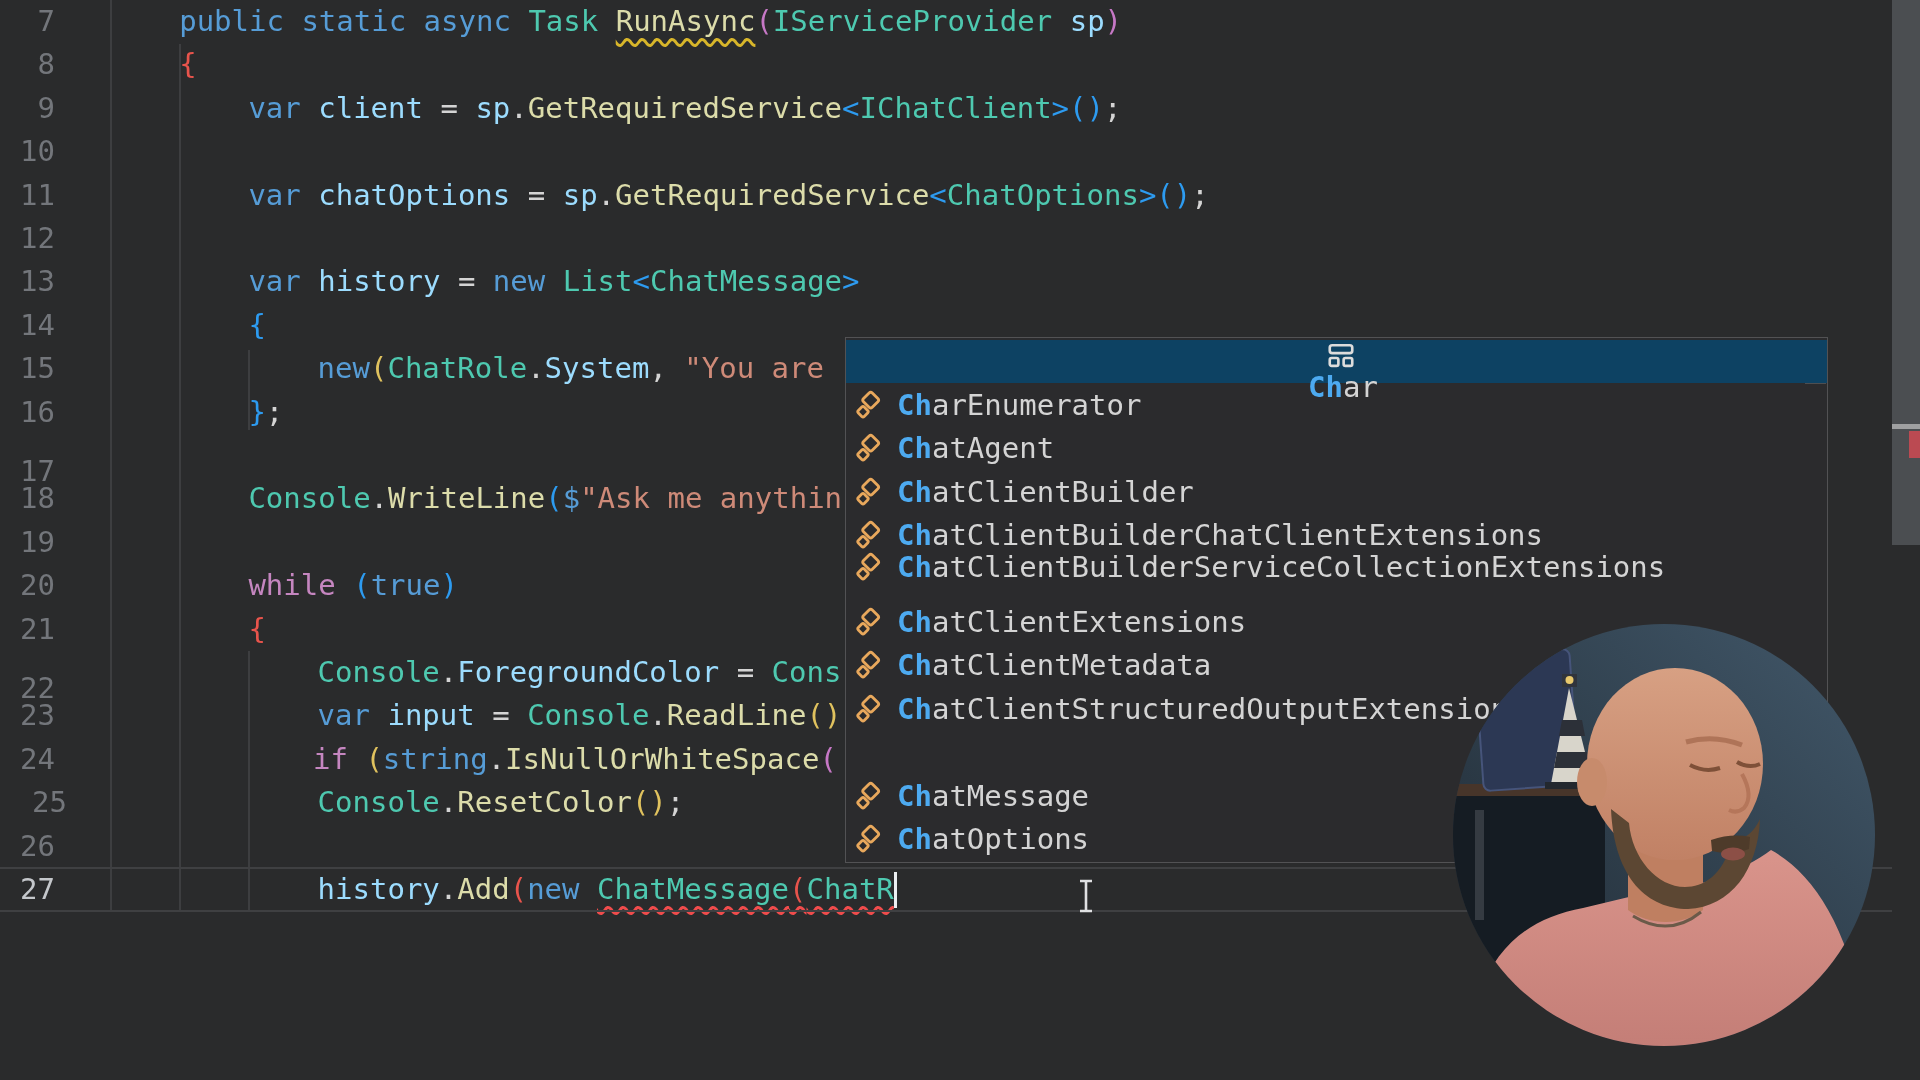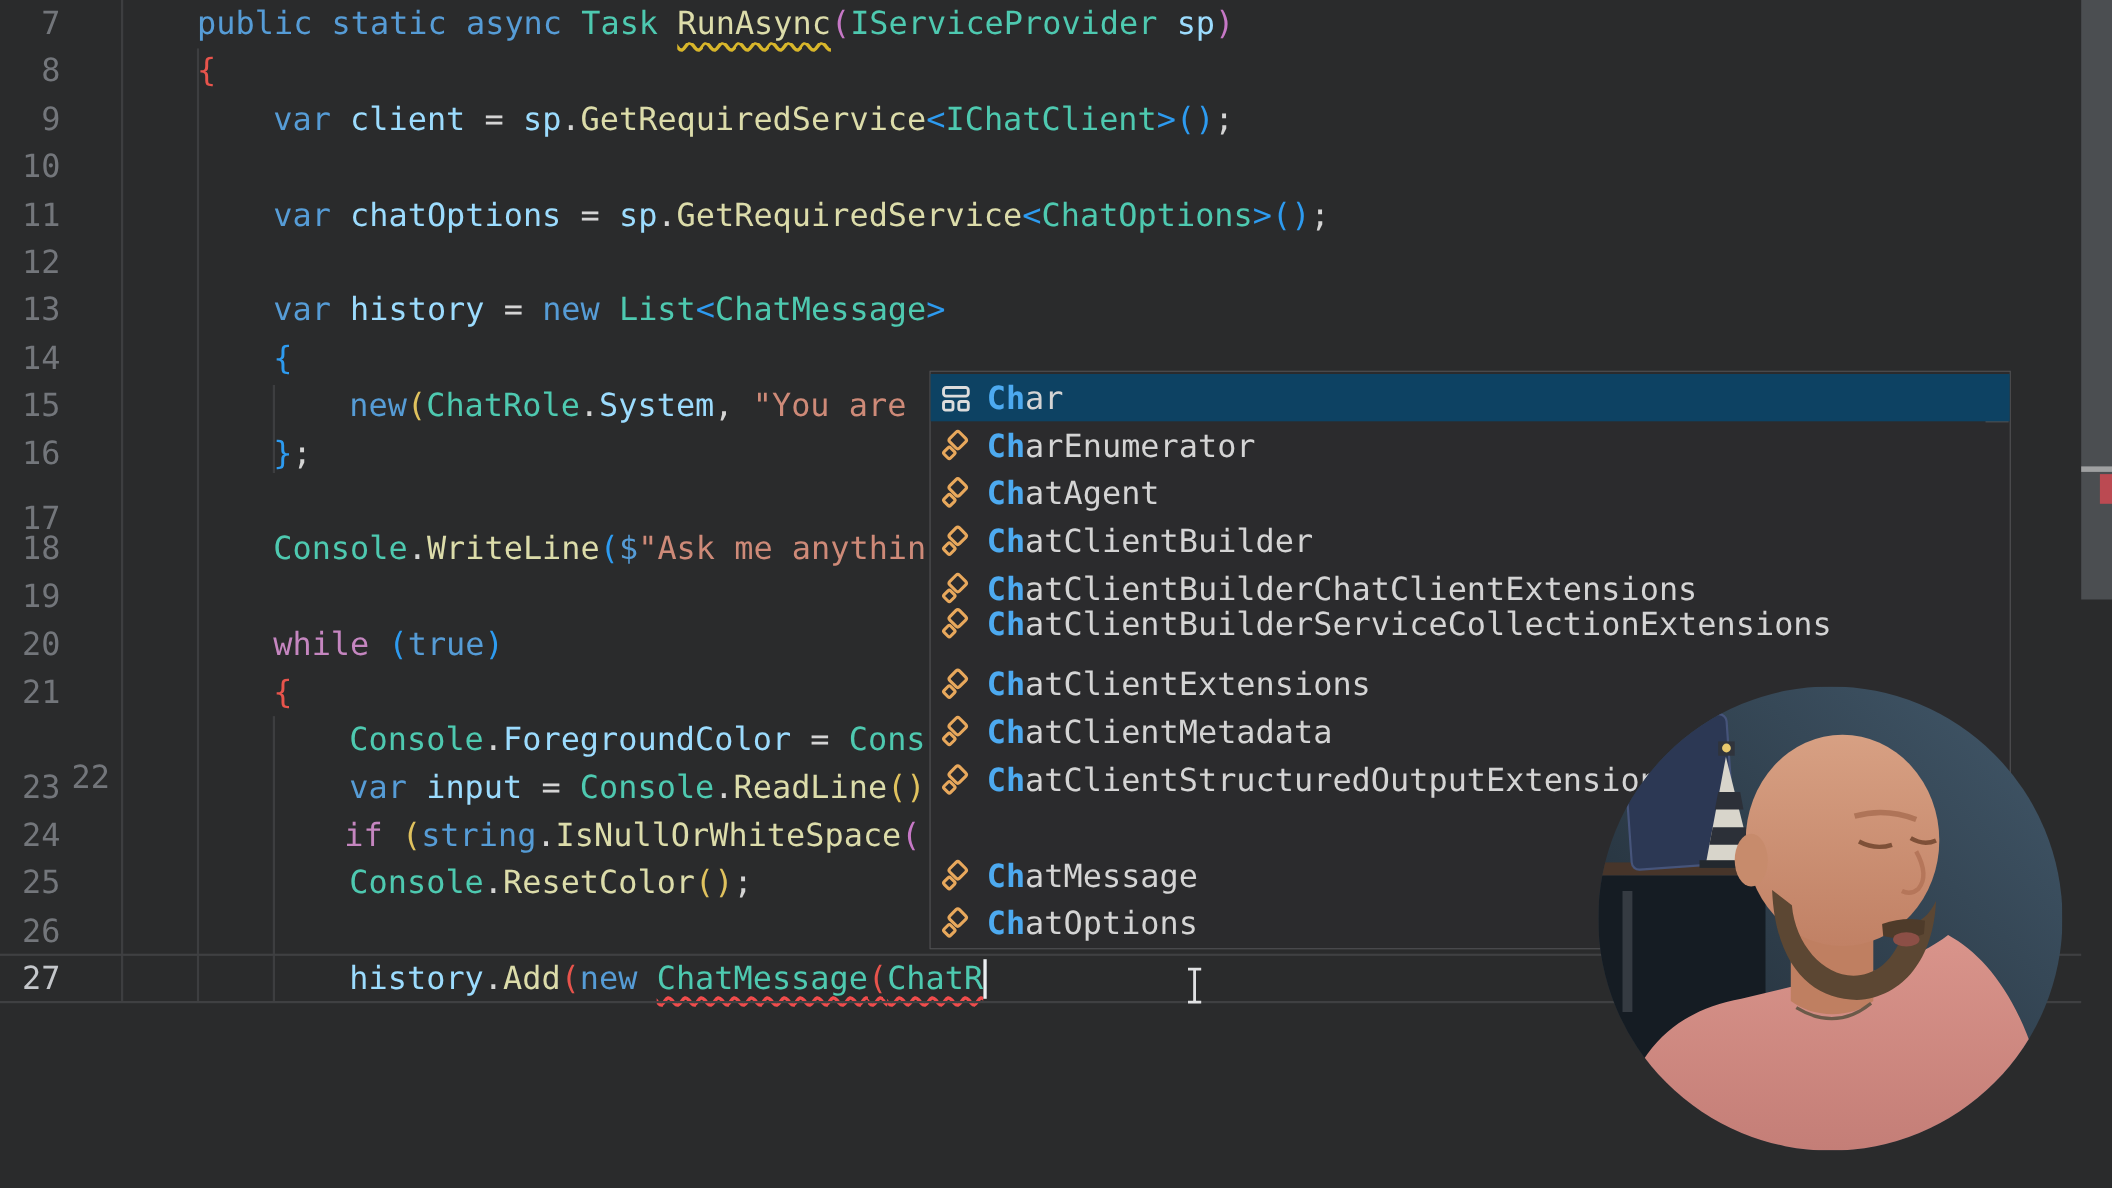--- a/index.html
+++ b/index.html
@@ -42,24 +42,24 @@
       <div class="line-num" style="top: 217px; color: rgb(115, 118, 123);">12</div>
       <div class="line-num" style="top: 260.4px; color: rgb(115, 118, 123);">13</div>
       <div class="line-num" style="top: 303.8px; color: rgb(115, 118, 123);">14</div>
       <div class="line-num" style="top: 347.2px; color: rgb(115, 118, 123);">15</div>
       <div class="line-num" style="top: 390.6px; color: rgb(115, 118, 123);">16</div>
       <div class="line-num" style="top: 450px; color: rgb(115, 118, 123);">17</div>
       <div class="line-num" style="top: 477.4px; color: rgb(115, 118, 123);">18</div>
       <div class="line-num" style="top: 520.8px; color: rgb(115, 118, 123);">19</div>
       <div class="line-num" style="top: 564.2px; color: rgb(115, 118, 123);">20</div>
       <div class="line-num" style="top: 607.6px; color: rgb(115, 118, 123);">21</div>
-      <div class="line-num" style="top: 685px; color: rgb(115, 118, 123); padding-left: 45px;">22</div>
+      <div class="line-num" style="top: 667px; color: rgb(115, 118, 123);">22</div>
       <div class="line-num" style="top: 694.4px; color: rgb(115, 118, 123);">23</div>
       <div class="line-num" style="top: 737.8px; color: rgb(115, 118, 123);">24</div>
-      <div class="line-num" style="top: 781.2px; color: rgb(115, 118, 123);">25</div>
+      <div class="line-num" style="top: 781.2px; color: rgb(115, 118, 123); margin-left: 12px;">25</div>
       <div class="line-num" style="top: 824.6px; color: rgb(115, 118, 123);">26</div>
       <div class="line-num" style="top: 868px; color: rgb(196, 199, 203);">27</div>
     </div>
   <div id="guides">
       <div class="guide" style="left: 110px; top: 0px; height: 911px;"></div>
       <div class="guide" style="left: 179px; top: 44px; height: 867px;"></div>
       <div class="guide" style="left: 248px; top: 350px; height: 80px;"></div>
       <div class="guide" style="left: 248px; top: 651px; height: 260px;"></div>
     </div>
   <div id="code">
@@ -79,21 +79,21 @@
       <div class="code-line" style="top: 737.8px; left: 313px;"><span style="color: rgb(197, 134, 192);">if </span><span style="color: rgb(224, 194, 94);">(</span><span style="color: rgb(86, 156, 214);">string</span><span style="color: rgb(212, 212, 212);">.</span><span style="color: rgb(220, 220, 170);">IsNullOrWhiteSpace</span><span style="color: rgb(198, 120, 198);">(</span></div>
       <div class="code-line" style="top: 781.2px; left: 317.6px;"><span style="color: rgb(78, 201, 176);">Console</span><span style="color: rgb(212, 212, 212);">.</span><span style="color: rgb(220, 220, 170);">ResetColor</span><span style="color: rgb(224, 194, 94);">()</span><span style="color: rgb(212, 212, 212);">;</span></div>
       <div class="code-line" style="top: 868px; left: 317.6px;"><span style="color: rgb(156, 220, 254);">history</span><span style="color: rgb(212, 212, 212);">.</span><span style="color: rgb(220, 220, 170);">Add</span><span style="color: rgb(232, 84, 76);">(</span><span style="color: rgb(86, 156, 214);">new </span><span class="sq-err" style="color: rgb(78, 201, 176);">ChatMessage</span><span class="sq-err" style="color: rgb(232, 84, 76);">(</span><span class="sq-err" style="color: rgb(78, 201, 176);">ChatR</span></div>
     </div>
 
   <div class="cur-line-border" style="top:867px"></div>
   <div class="cur-line-border" style="top:910px"></div>
 
   <div id="suggest">
     <div class="sg-thumb"></div>
-  <div class="sg-row sel" style="top: 2px;">
+  <div class="sg-row sel" style="top: 2px; flex-direction: column;">
         <span class="sg-icon"><svg width="30" height="30" viewBox="0 0 16 16">
             <g fill="none" stroke="#DCDCDC" stroke-width="1.4">
               <rect x="2" y="2.8" width="12" height="4.2" rx="1.3"></rect>
               <rect x="2" y="9.6" width="4.6" height="4.2" rx="1"></rect>
               <rect x="9.4" y="9.6" width="4.6" height="4.2" rx="1"></rect>
             </g>
           </svg></span>
         <span class="sg-label"><span style="color: rgb(77, 170, 240); font-weight: bold;">Ch</span><span>ar</span></span>
       </div>
       <div class="sg-row" style="top: 88.8px;">

